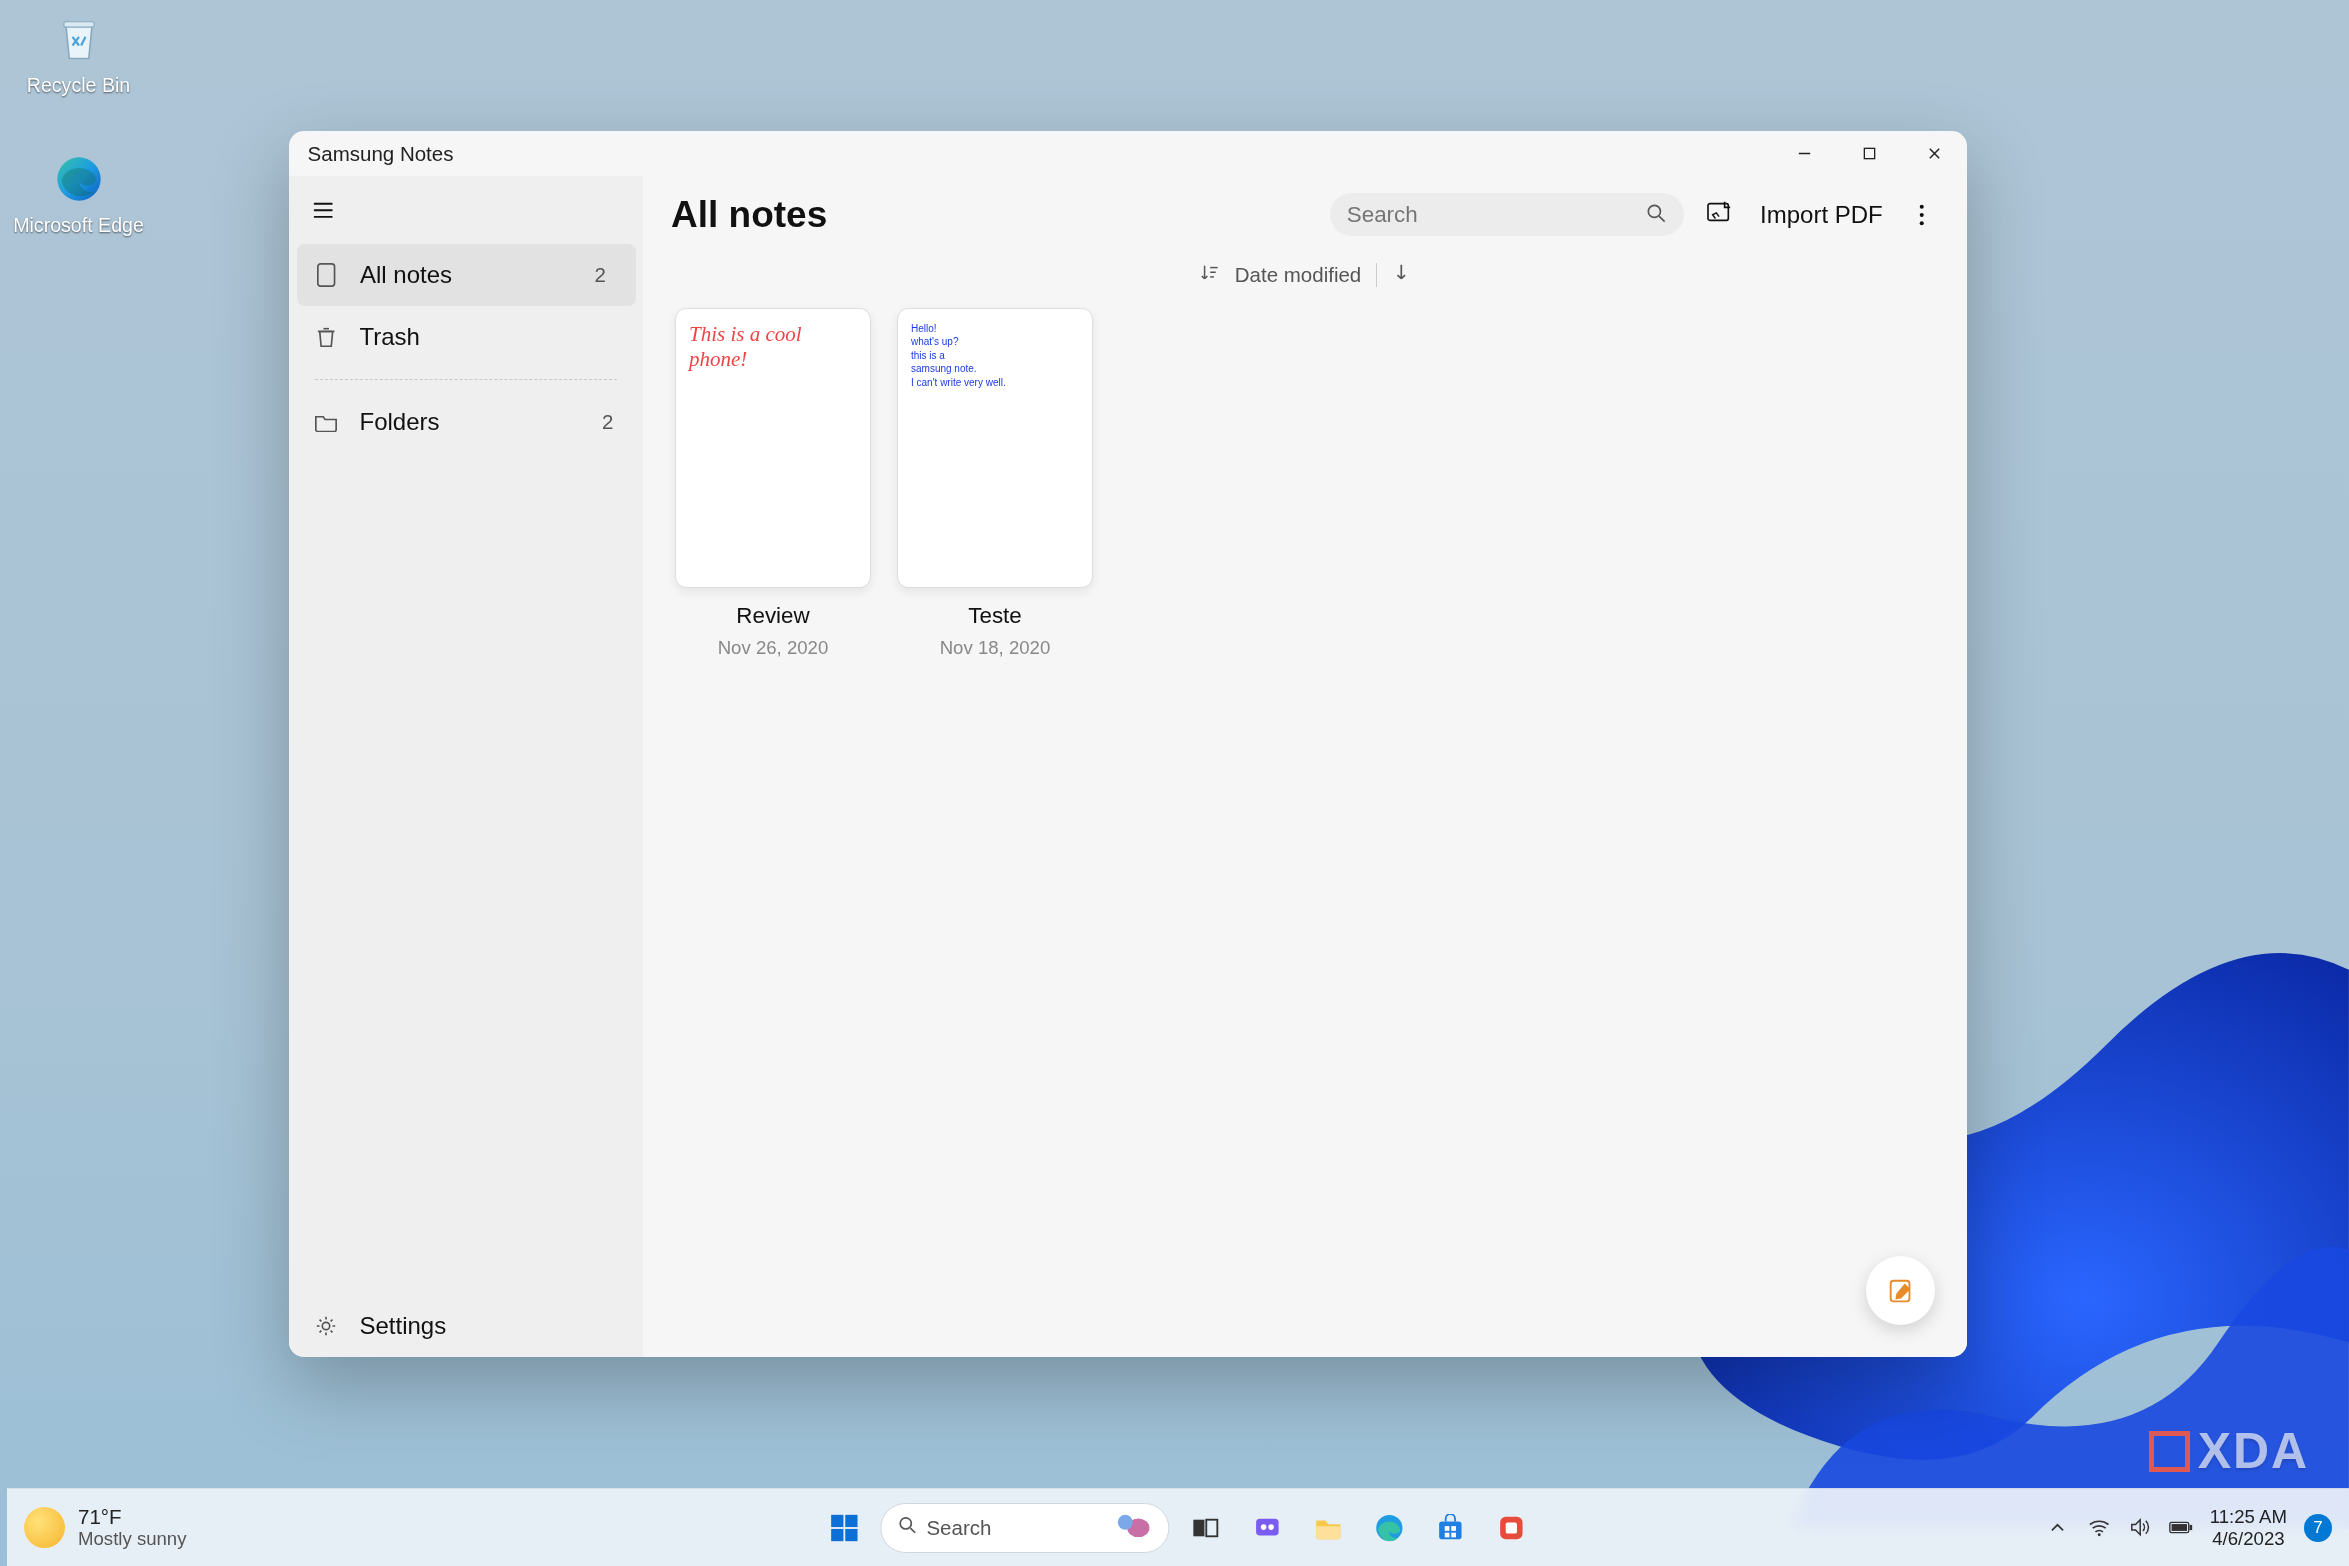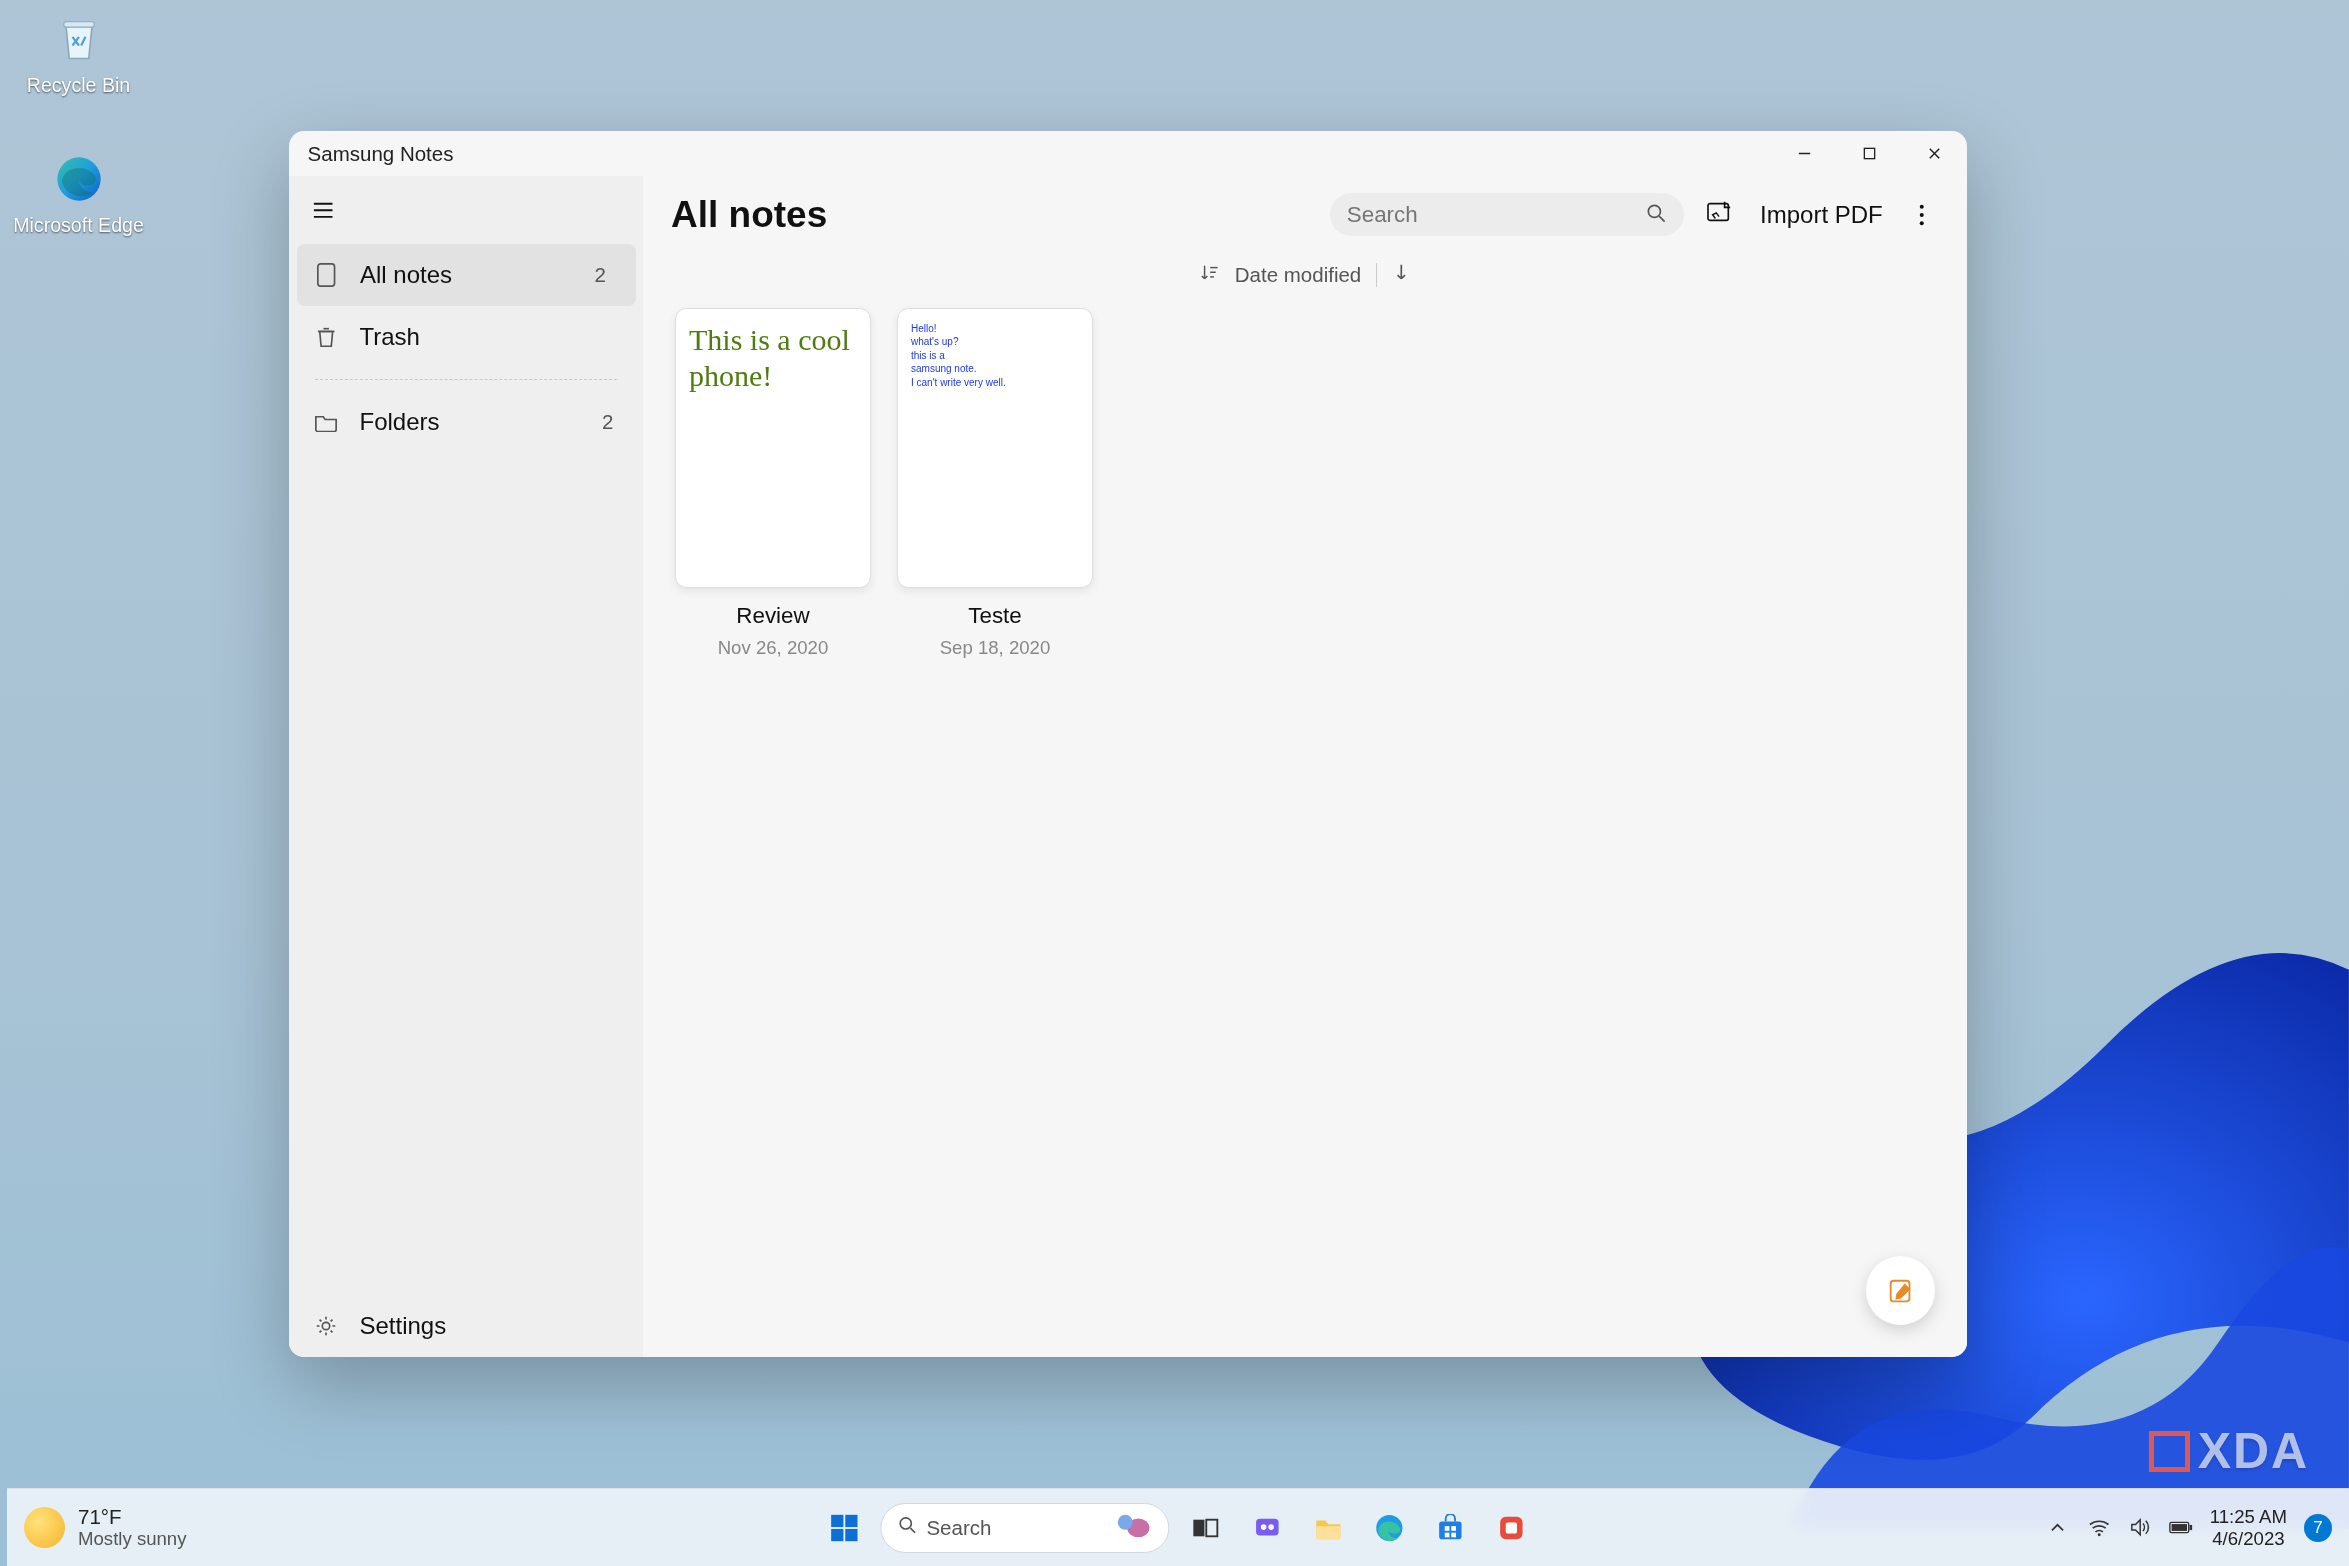--- a/index.html
+++ b/index.html
@@ -45,21 +45,21 @@
 .kebab { width: 34px; height: 34px; display: flex; align-items: center; justify-content: center; cursor: pointer; }
 
 .sort-row { display: flex; align-items: center; justify-content: center; gap: 15px; padding: 26px 32px 9.3px; color: #555; font-size: 20.5px; }
 .sort-row .divider { width: 0.9px; height: 24px; background: #ccc; }
 
 .notes-grid { padding: 11.2px 32px; display: flex; gap: 26px; flex-wrap: wrap; align-content: flex-start; }
 .note-card-wrap { width: 196px; display: flex; flex-direction: column; align-items: center; cursor: pointer; }
 .note-card { width: 196px; height: 280px; background: #fff; border: 0.9px solid #ddd; border-radius: 11.2px; box-shadow: 0 3.7px 9.3px rgba(0,0,0,.07); padding: 13px; overflow: hidden; }
 .note-title { margin-top: 15px; font-size: 22.4px; color: #111; font-weight: 500; }
 .note-date { margin-top: 8px; font-size: 18.6px; color: #888; }
-.handwriting { font-family: "Comic Sans MS", cursive; color: #4d7c0f; font-size: 30px; line-height: 1.2; }
+.handwriting { font-family: "Comic Sans MS", cursive; color: #ef4444; font-size: 21px; line-height: 1.2; font-style: italic; }
 .typed { font-family: Arial, sans-serif; color: #1a3ae8; font-size: 10px; line-height: 1.35; }
 
 .fab { position: absolute; right: 32px; bottom: 32px; width: 69px; height: 69px; border-radius: 50%; background: #fff; box-shadow: 0 5.6px 17px rgba(0,0,0,.15); display: flex; align-items: center; justify-content: center; cursor: pointer; }
 
 
 .taskbar { position: absolute; left: 7px; right: 0; bottom: 0; height: 78px; background: rgba(238,243,248,.92); backdrop-filter: blur(9.3px); display: flex; align-items: center; padding: 0 17px; border-top: 0.9px solid rgba(0,0,0,.06); }
 .taskbar-left { display: flex; align-items: center; gap: 13px; }
 .weather-icon { width: 41px; height: 41px; border-radius: 50%; background: radial-gradient(circle at 35% 35%, #ffe27a, #f7b42c); }
 .weather-text { display: flex; flex-direction: column; line-height: 1.1; color: #222; }
 .weather-text .temp { font-size: 20.5px; }
@@ -248,21 +248,21 @@
           </div>
           <div class="note-card-wrap">
             <div class="note-card">
               <div class="typed" style="white-space: pre-line;">Hello!
 what's up?
 this is a
 samsung note.
 I can't write very well.</div>
             </div>
             <div class="note-title">Teste</div>
-            <div class="note-date">Sep 18, 2020</div>
+            <div class="note-date">Nov 18, 2020</div>
           </div>
         </div>
 
       <div class="fab">
         <svg width="30" height="30" viewBox="0 0 32 32">
             <rect x="5" y="5" width="20" height="22" rx="3" fill="none" stroke="#e78b2a" stroke-width="2"></rect>
             <path d="M20 8l6 6-10 10-6 1 1-6z" fill="#e78b2a"></path>
           </svg>
       </div>
     </div>

